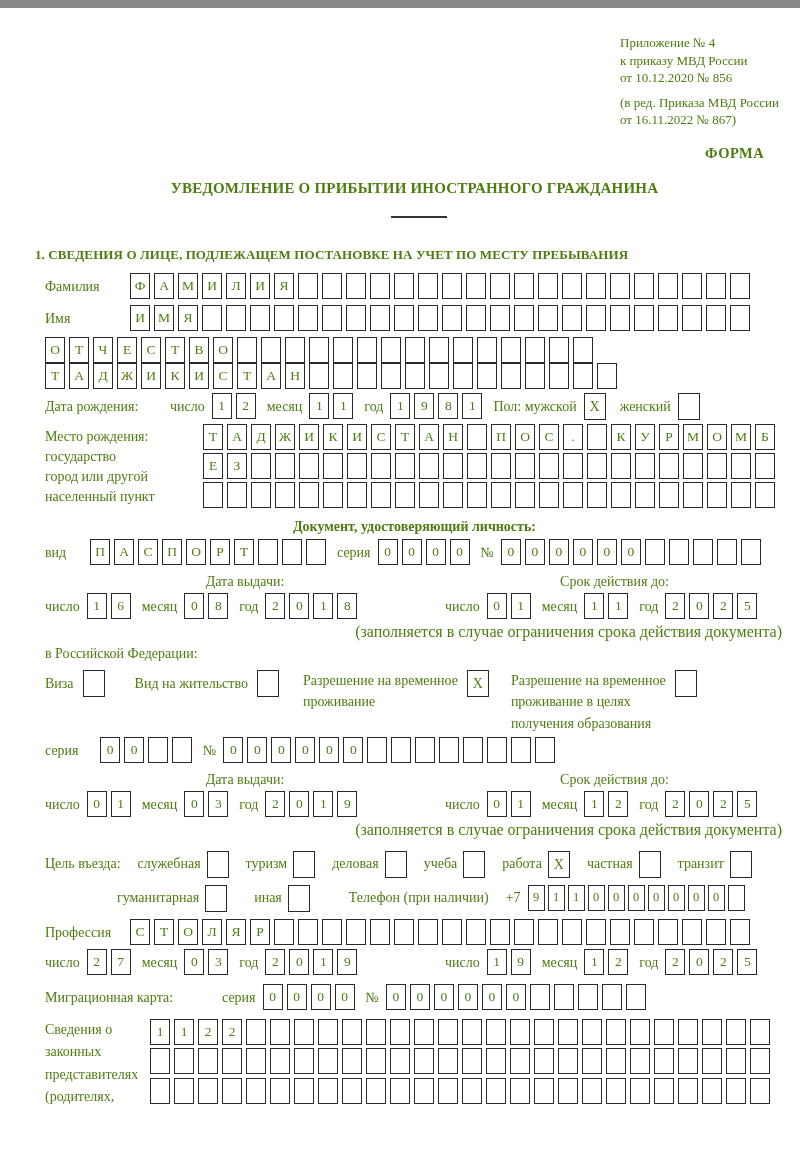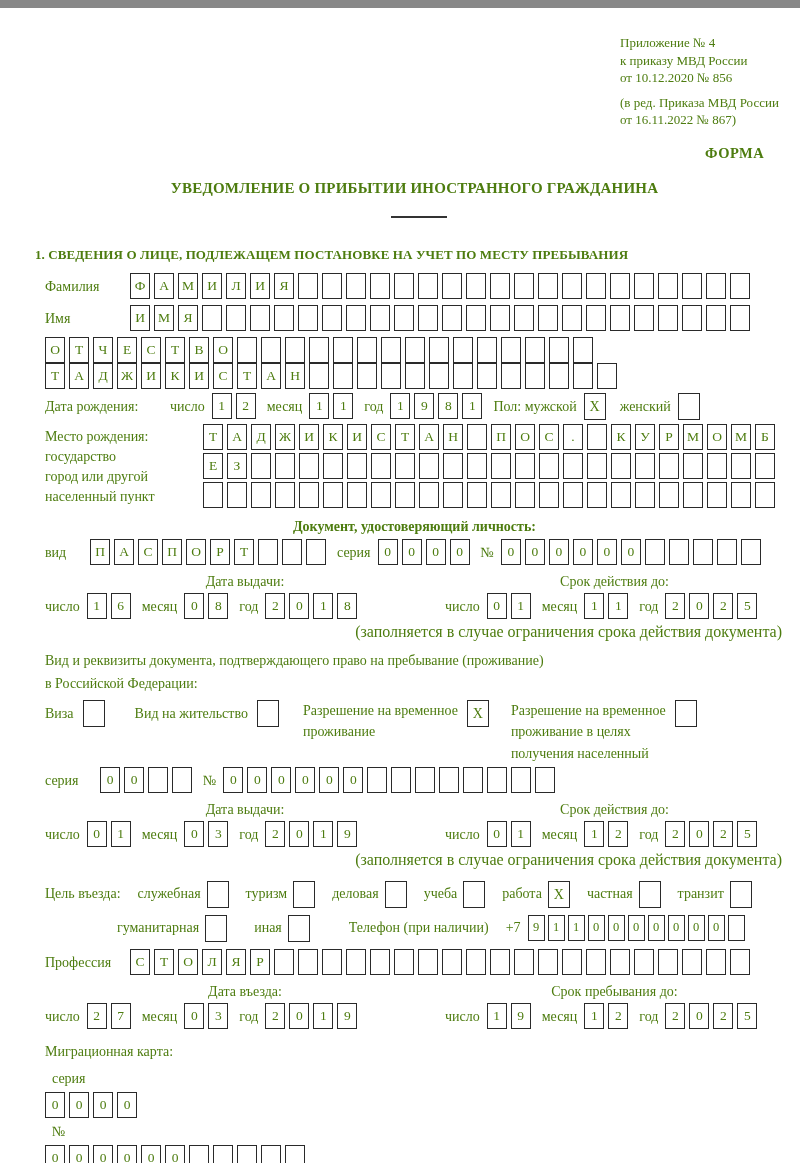--- a/index.html
+++ b/index.html
@@ -388,21 +388,20 @@
       <span class="cells">
           <span class="cell">2</span>
           <span class="cell">0</span>
           <span class="cell">2</span>
           <span class="cell">5</span>
         </span>
     </span>
   </div>
   <div class="note">(заполняется в случае ограничения срока действия документа)</div>
 
-  <div class="txt">Вид и реквизиты документа, подтверждающего право на пребывание (проживание)</div>
   <div class="txt" style="margin-top:2px;">в Российской Федерации:</div>
 
   <div class="permits">
     <span class="pitem">
       <span class="ptxt one">Виза</span>
       <span class="cbox"></span>
     </span>
     <span class="pitem" style="margin-left:14px;">
       <span class="ptxt one">Вид на жительство</span>
       <span class="cbox"></span>
@@ -411,21 +410,21 @@
       <span class="ptxt">
         <div>Разрешение на временное</div>
         <div>проживание</div>
       </span>
       <span class="cbox">X</span>
     </span>
     <span class="pitem" style="margin-right:0;margin-left:6px;">
       <span class="ptxt">
         <div>Разрешение на временное</div>
         <div>проживание в целях</div>
-        <div>получения населенный</div>
+        <div>получения образования</div>
       </span>
       <span class="cbox"></span>
     </span>
   </div>
 
   <div class="frow" style="margin-top:2px;">
     <span class="lbl" style="width:55px;">серия</span>
     <span class="cells">
         <span class="cell">0</span>
         <span class="cell">0</span>
@@ -583,24 +582,20 @@
         <span class="cell"></span>
         <span class="cell"></span>
         <span class="cell"></span>
         <span class="cell"></span>
         <span class="cell"></span>
         <span class="cell"></span>
         <span class="cell"></span>
       </span>
   </div>
 
-  <div class="dhdr">
-    <span class="lft">Дата въезда:</span>
-    <span class="rgt">Срок пребывания до:</span>
-  </div>
   <div class="drow">
     <span class="dgrp lft">
       <span class="ilbl" style="margin-left:0;">число</span>
       <span class="cells">
           <span class="cell">2</span>
           <span class="cell">7</span>
         </span>
       <span class="ilbl">месяц</span>
       <span class="cells">
           <span class="cell">0</span>
@@ -628,21 +623,21 @@
       <span class="ilbl">год</span>
       <span class="cells">
           <span class="cell">2</span>
           <span class="cell">0</span>
           <span class="cell">2</span>
           <span class="cell">5</span>
         </span>
     </span>
   </div>
 
-  <div class="frow" style="margin-top:8px;flex-direction:column;">
+  <div class="frow" style="margin-top:8px;">
     <span class="lbl w170">Миграционная карта:</span>
     <span class="ilbl">серия</span>
     <span class="cells">
         <span class="cell">0</span>
         <span class="cell">0</span>
         <span class="cell">0</span>
         <span class="cell">0</span>
       </span>
     <span class="ilbl">№</span>
     <span class="cells">

